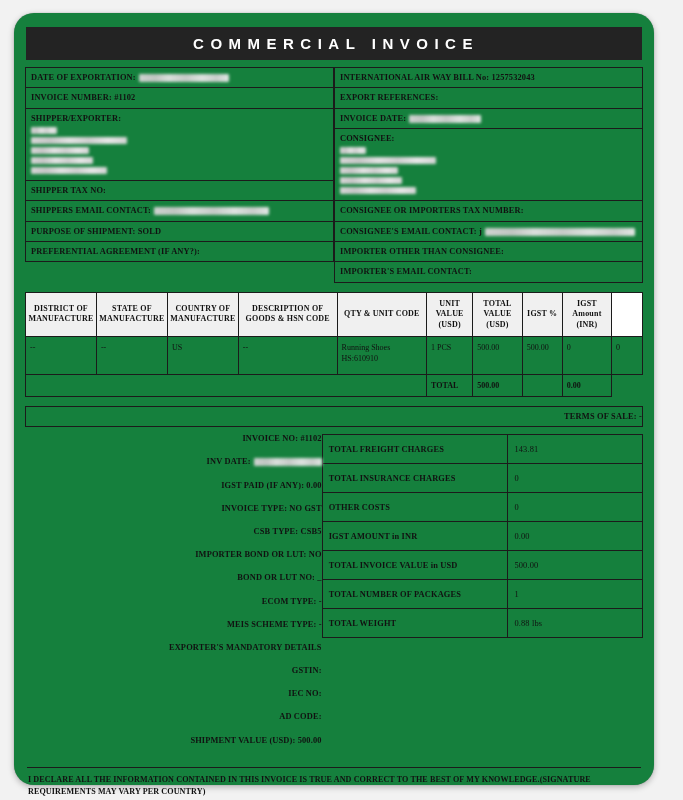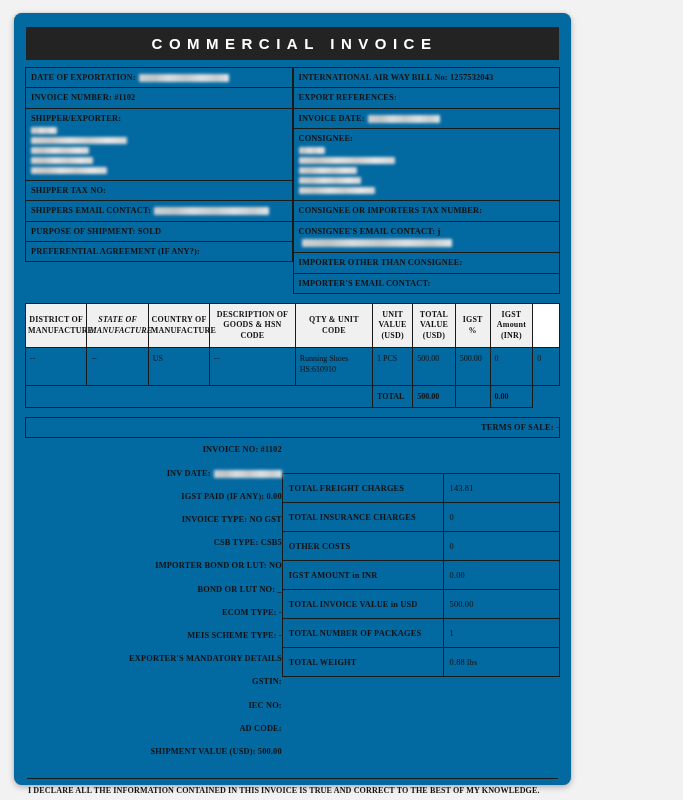--- a/index.html
+++ b/index.html
@@ -16,24 +16,24 @@
     position: relative;
     width: 683px;
     height: 800px;
     background: #f2f2f2;
     overflow: hidden;
   }
   .card {
     position: absolute;
     left: 14px;
     top: 13px;
-    width: 557px;
+    width: 640px;
     height: 772px;
-    background: #0369a1;
-    border-radius: 8px;
+    background: #15803d;
+    border-radius: 20px;
     box-shadow: 0 2px 6px rgba(0,0,0,0.28), 0 0 1px rgba(0,0,0,0.35);
     padding: 12px 11px 10px 11px;
   }
 
   
   .title-bar {
     background: #232323;
     color: #ffffff;
     text-align: center;
     font-weight: bold;
@@ -129,21 +129,21 @@
     font-weight: bold;
     color: #111;
     padding: 5px 0;
     margin-top: 9px;
     letter-spacing: 0.2px;
   }
 
   
   .lower { display: flex; margin-top: 7px; }
   .lower-left { width: 48%; padding-left: 3px; text-align: right; }
-  .lower-right { width: 52%; margin-top: 28px; }
+  .lower-right { width: 52%; }
   .detail-line {
     font-size: 8.4px;
     font-weight: bold;
     color: #111;
     margin-bottom: 14.2px;
     letter-spacing: 0.15px;
     white-space: nowrap;
   }
   table.charges {
     border-collapse: collapse;
@@ -241,21 +241,21 @@
               </tr>
             </tbody>
         </table>
       </div>
     </div>
 
     <table class="goods">
       <thead>
         <tr id="goods-head-row">
             <th style="width: 11.5%;">DISTRICT OF MANUFACTURE</th>
-            <th style="width: 11.5%; font-style: italic;">STATE OF MANUFACTURE</th>
+            <th style="width: 11.5%;">STATE OF MANUFACTURE</th>
             <th style="width: 11.5%; text-align: center;">COUNTRY OF MANUFACTURE</th>
             <th style="width: 16%;">DESCRIPTION OF GOODS &amp; HSN CODE</th>
             <th style="width: 14.5%;">QTY &amp; UNIT CODE</th>
             <th style="width: 7.5%; margin-top: 48px;">UNIT VALUE (USD)</th>
             <th style="width: 8%;">TOTAL VALUE (USD)</th>
             <th style="width: 6.5%;">IGST %</th>
             <th style="width: 8%; margin-top: 8px;">IGST Amount (INR)</th>
             <th class="noborder" style="width: 5%; background: rgb(255, 255, 255);"></th>
           </tr>
       </thead>

